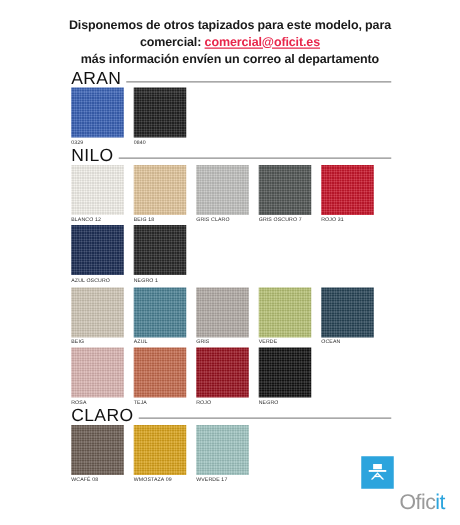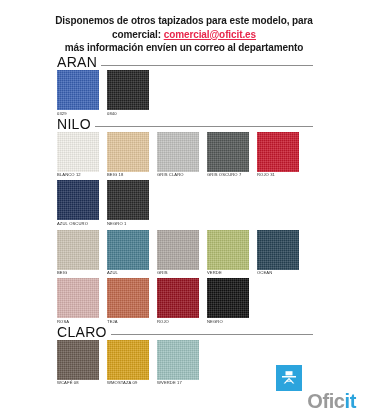--- a/index.html
+++ b/index.html
@@ -110,22 +110,22 @@
   }
   .logo-mark {
     width: 26px;
     height: 26px;
     background: #2ca4dd;
     display: flex;
     align-items: center;
     justify-content: center;
   }
   .logo-text {
-    font-size: 20px;
-    font-weight: bold;
+    font-size: 17px;
+    font-weight: normal;
     letter-spacing: -0.4px;
     line-height: 17px;
     margin-top: 48px;
   }
   .logo-text .gray { color: #9a9a9a; }
   .logo-text .blue { color: #2ca4dd; }
 </style>
 </head>
 <body>
 

